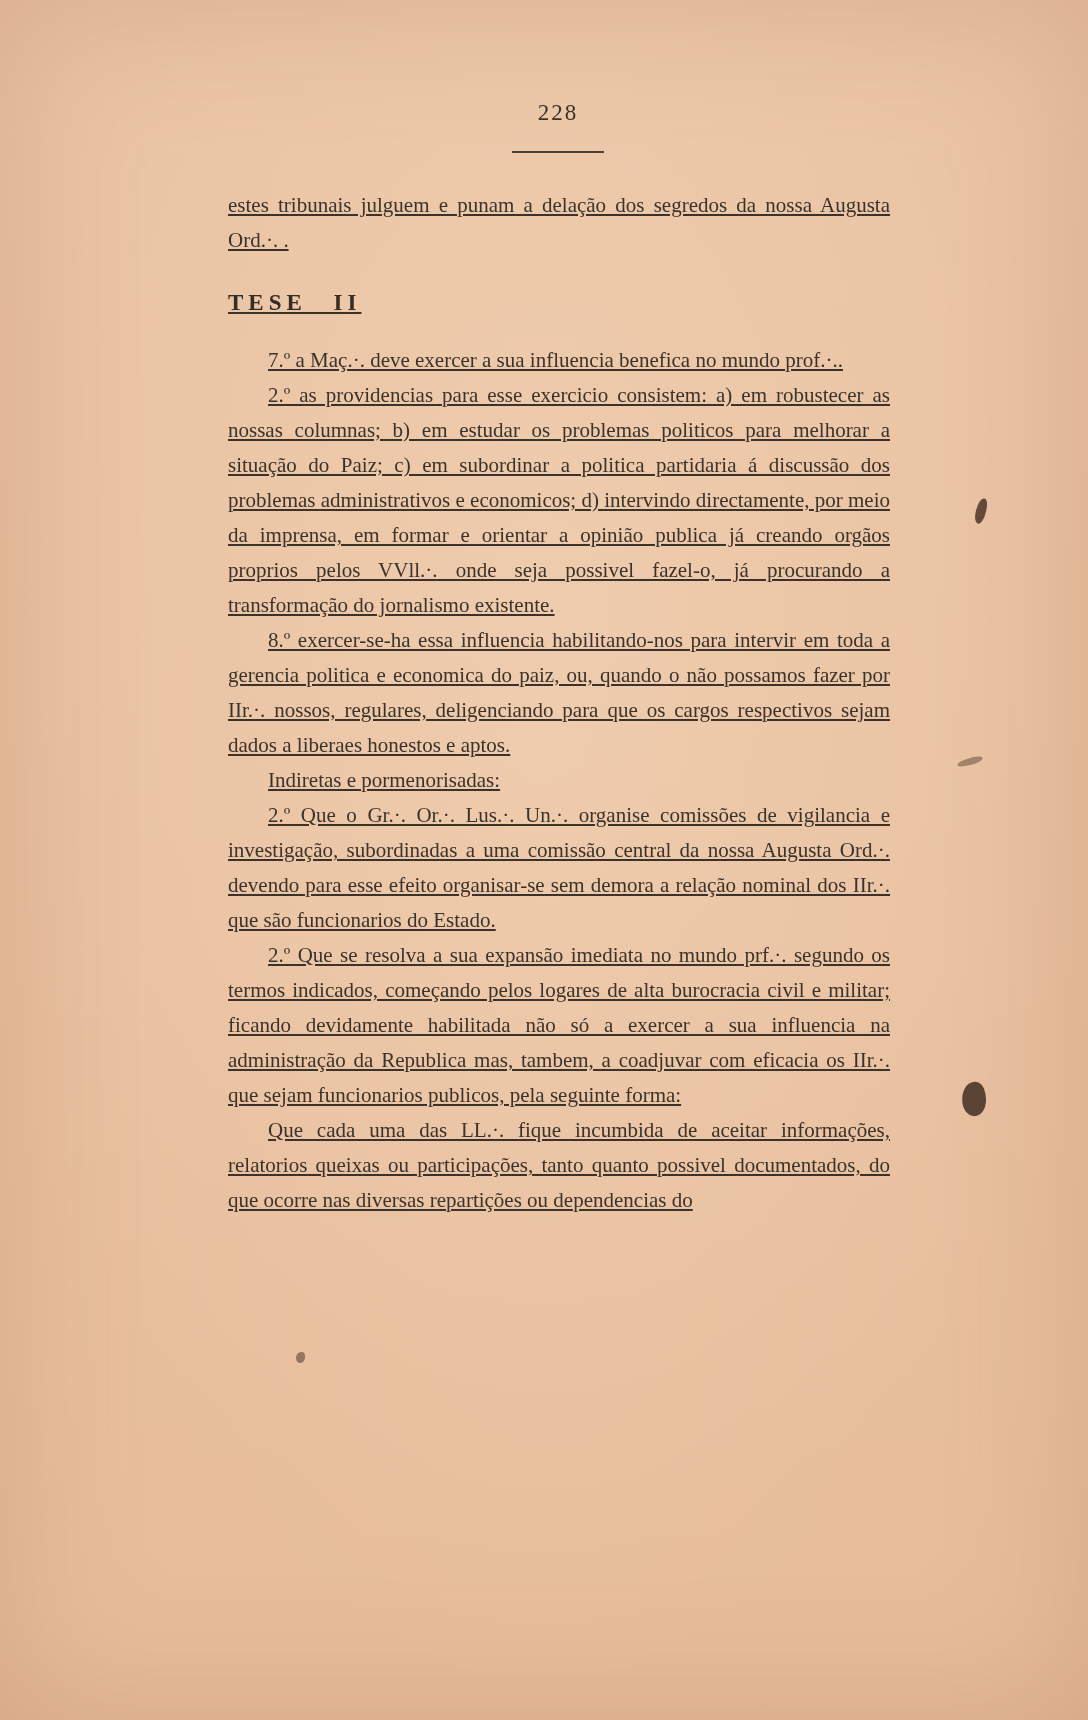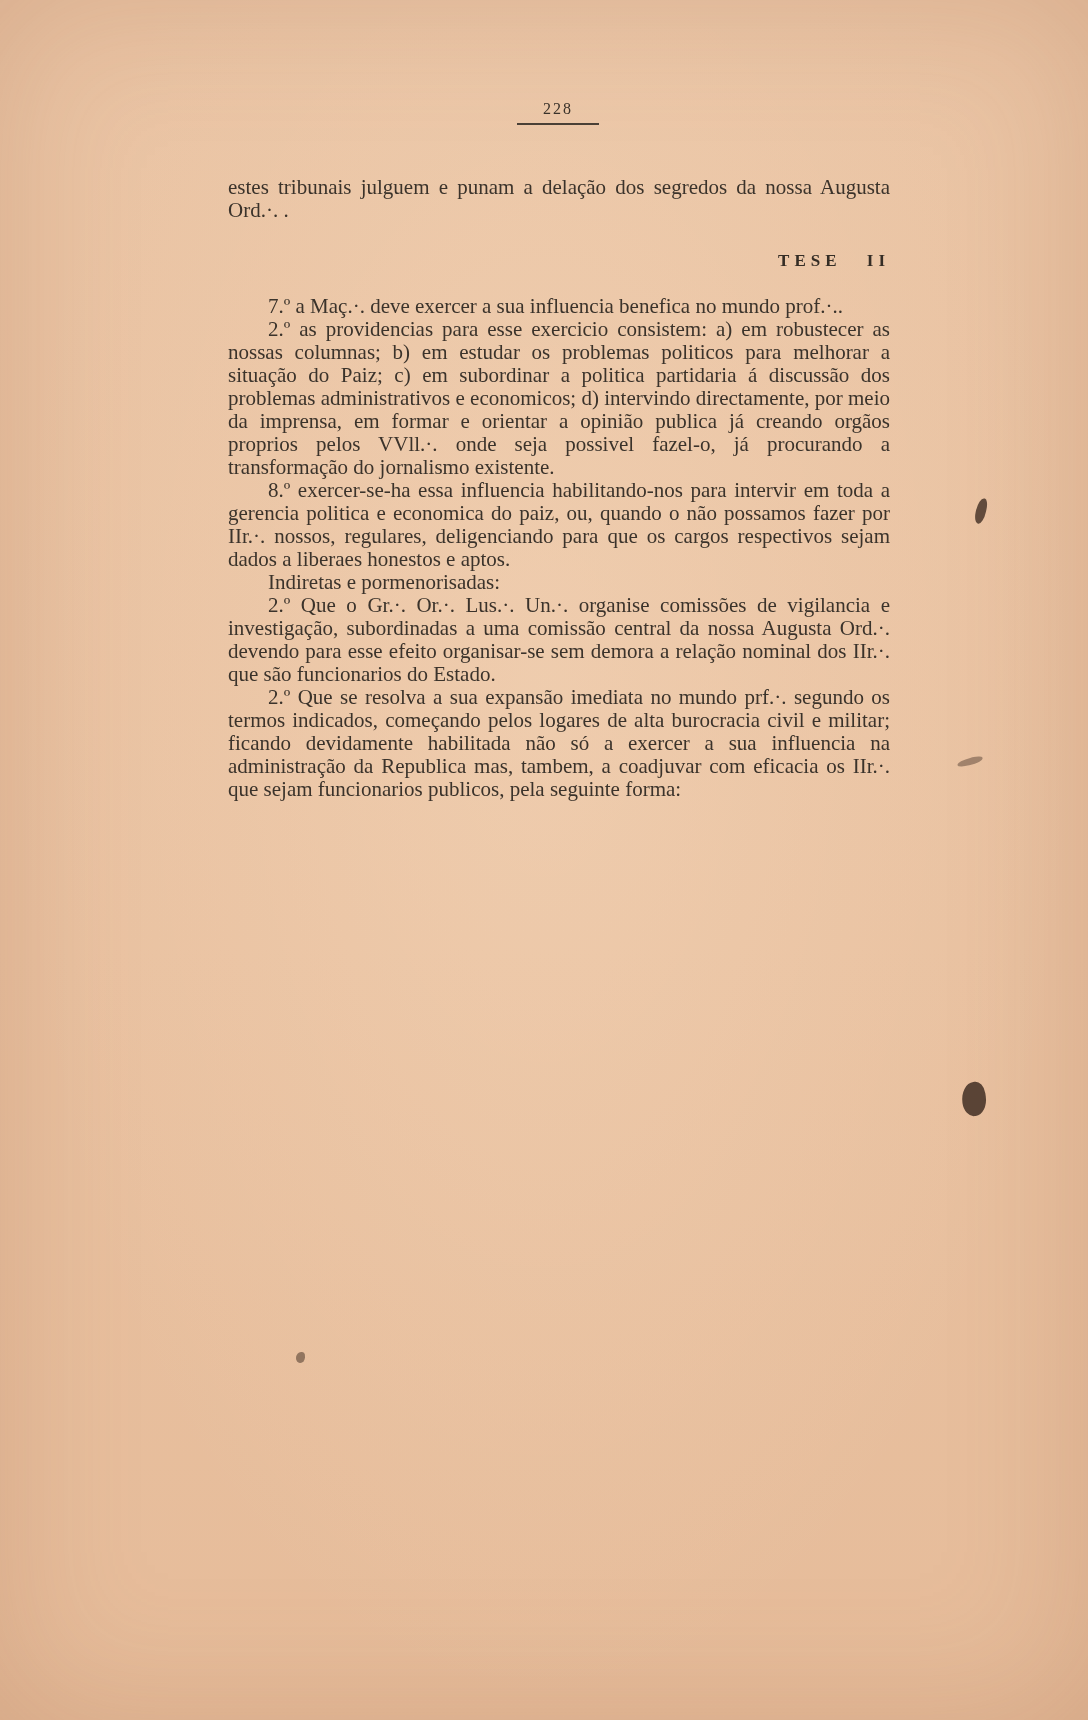--- a/index.html
+++ b/index.html
@@ -23,46 +23,47 @@
   }
   .page-number-wrap {
     position: absolute;
     top: 100px;
     left: 228px;
     width: 660px;
     text-align: center;
   }
   .page-number {
     display: inline-block;
-    font-size: 16px;
+    font-size: 23px;
     letter-spacing: 2px;
     color: #3a322a;
-    padding: 0 26px 5px 26px;
+    padding: 0 26px 25px 26px;
     border-bottom: 2px solid #4a4036;
   }
   .text-block {
     position: absolute;
-    top: 176px;
+    top: 188px;
     left: 228px;
     width: 662px;
     color: #3b332b;
     font-size: 21px;
-    line-height: 23px;
+    line-height: 35px;
     text-align: justify;
+    text-decoration: underline;
   }
   .text-block p {
     margin: 0;
   }
   .text-block p.indent {
     text-indent: 40px;
   }
   .heading {
-    text-align: right;
+    text-align: left;
     font-weight: bold;
-    font-size: 17px;
+    font-size: 23px;
     letter-spacing: 5px;
     word-spacing: 16px;
     color: #352d25;
     margin: 27px 0 23px 0;
   }
   .ink-mark {
     position: absolute;
     background: #4a362a;
     border-radius: 60% 40% 55% 45%;
   }
@@ -111,20 +112,21 @@
     <p class="indent">2.º  as providencias para esse exercicio consistem: a) em robustecer as nossas columnas; b) em estudar os problemas politicos para melhorar a situação do Paiz; c) em subordinar a politica partidaria á discussão dos problemas administrativos e economicos; d) intervindo directamente, por meio da imprensa, em formar e orientar a opinião publica já creando orgãos proprios pelos VVll.·. onde seja possivel fazel-o, já procurando a transformação do jornalismo existente.</p>
 
     <p class="indent">8.º  exercer-se-ha essa influencia habilitando-nos para intervir em toda a gerencia politica e economica do paiz, ou, quando o não possamos fazer por IIr.·. nossos, regulares, deligenciando para que os cargos respectivos sejam dados a liberaes honestos e aptos.</p>
 
     <p class="indent">Indiretas e pormenorisadas:</p>
 
     <p class="indent">2.º  Que o Gr.·. Or.·. Lus.·. Un.·. organise comissões de vigilancia e investigação, subordinadas a uma comissão central da nossa Augusta Ord.·. devendo para esse efeito organisar-se sem demora a relação nominal dos IIr.·. que são funcionarios do Estado.</p>
 
     <p class="indent">2.º  Que se resolva a sua expansão imediata no mundo prf.·. segundo os termos indicados, começando pelos logares de alta burocracia civil e militar; ficando devidamente habilitada não só a exercer a sua influencia na administração da Republica mas, tambem, a coadjuvar com eficacia os IIr.·. que sejam funcionarios publicos, pela seguinte forma:</p>
 
+    <p class="indent">Que cada uma das LL.·. fique incumbida de aceitar informações, relatorios queixas ou participações, tanto quanto possivel documentados, do que ocorre nas diversas repartições ou dependencias do</p>
 
   </div>
 
   <div class="ink-mark m1"></div>
   <div class="ink-mark m2"></div>
   <div class="ink-mark m3"></div>
   <div class="ink-mark m4"></div>
 
 </div>
 

